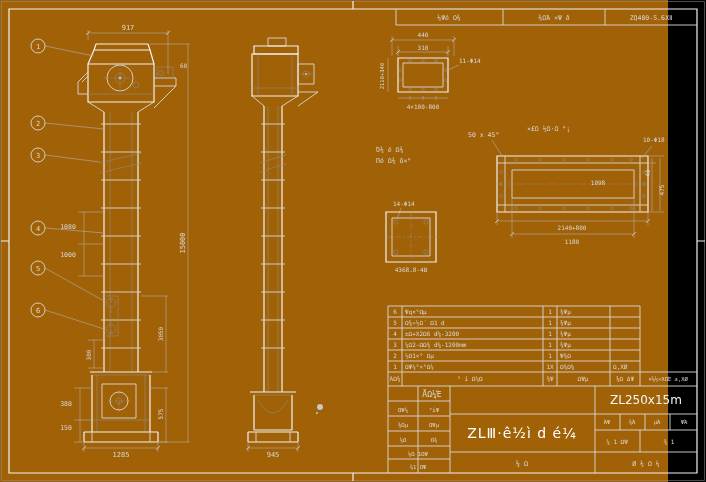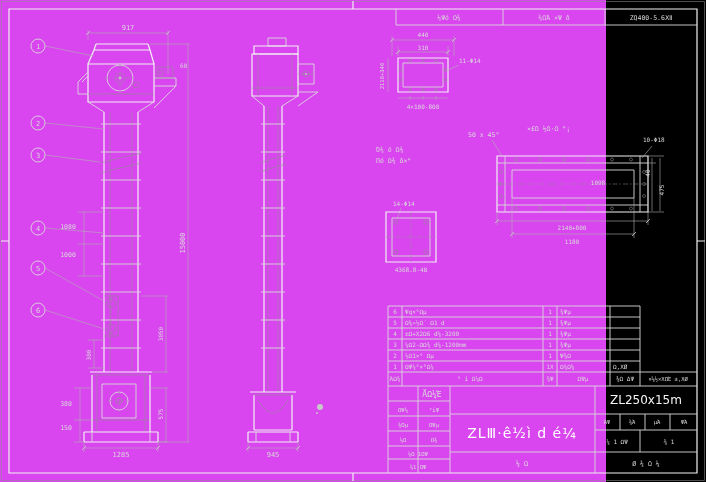--- a/index.html
+++ b/index.html
@@ -1,16 +1,16 @@
 <!DOCTYPE html>
 <html><head>
 <meta charset="utf-8">
 <style>
   html,body{margin:0;padding:0;background:#000;width:706px;height:482px;overflow:hidden;}
-  .sheet{position:relative;width:606px;height:482px;background:#d946ef;}
+  .sheet{position:relative;width:668px;height:482px;background:#a16207;}
   svg{position:absolute;left:0;top:0;}
   svg *{vector-effect:non-scaling-stroke;}
   path,rect,circle,line,polyline{stroke:#d9d9d9;stroke-width:.9;fill:none;}
   .b{stroke:#f2f2f2;stroke-width:1.2;}
   .t{stroke:#8f8f8f;stroke-width:.55;}
   .d{stroke:#b0b0b0;stroke-width:.6;}
   .tk{stroke:#cfcfcf;stroke-width:.8;}
   .dash{stroke:#909090;stroke-width:.5;stroke-dasharray:5 2 1.5 2;}
   .fill{fill:#c9c9c9;stroke:none;}
   text{fill:#d9d9d9;font-family:"DejaVu Sans Mono","Liberation Mono",monospace;font-size:7px;stroke:none;}

